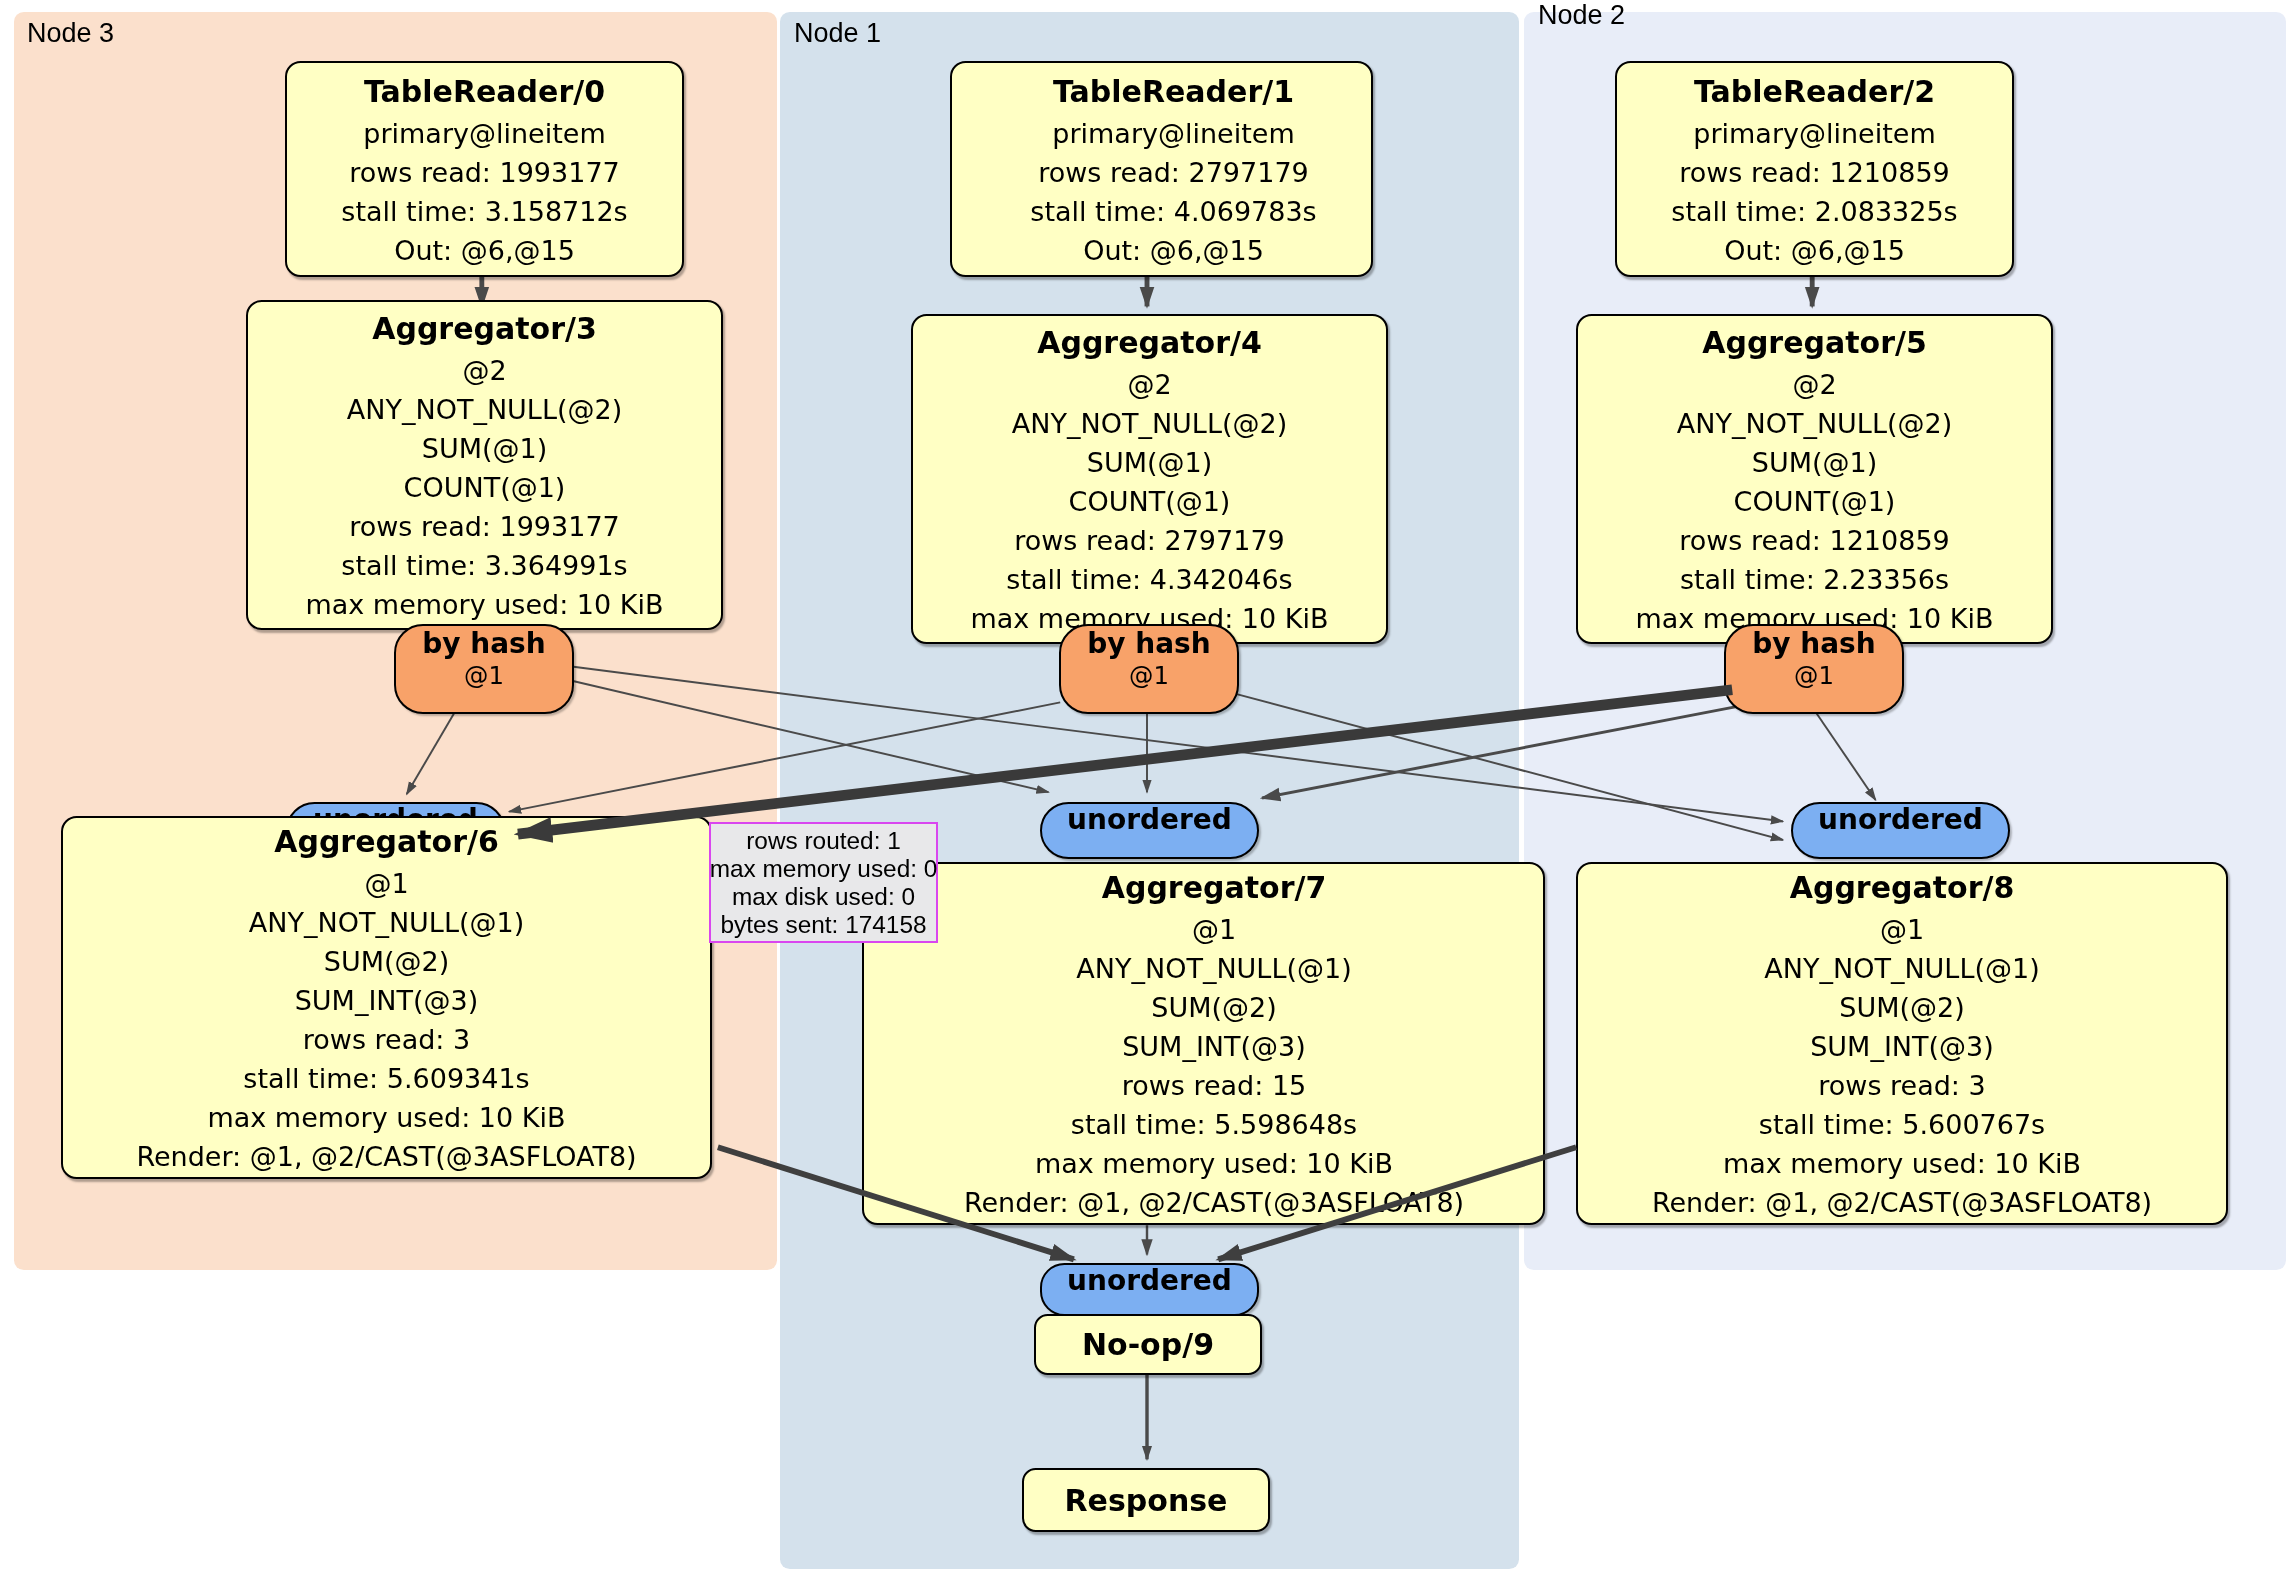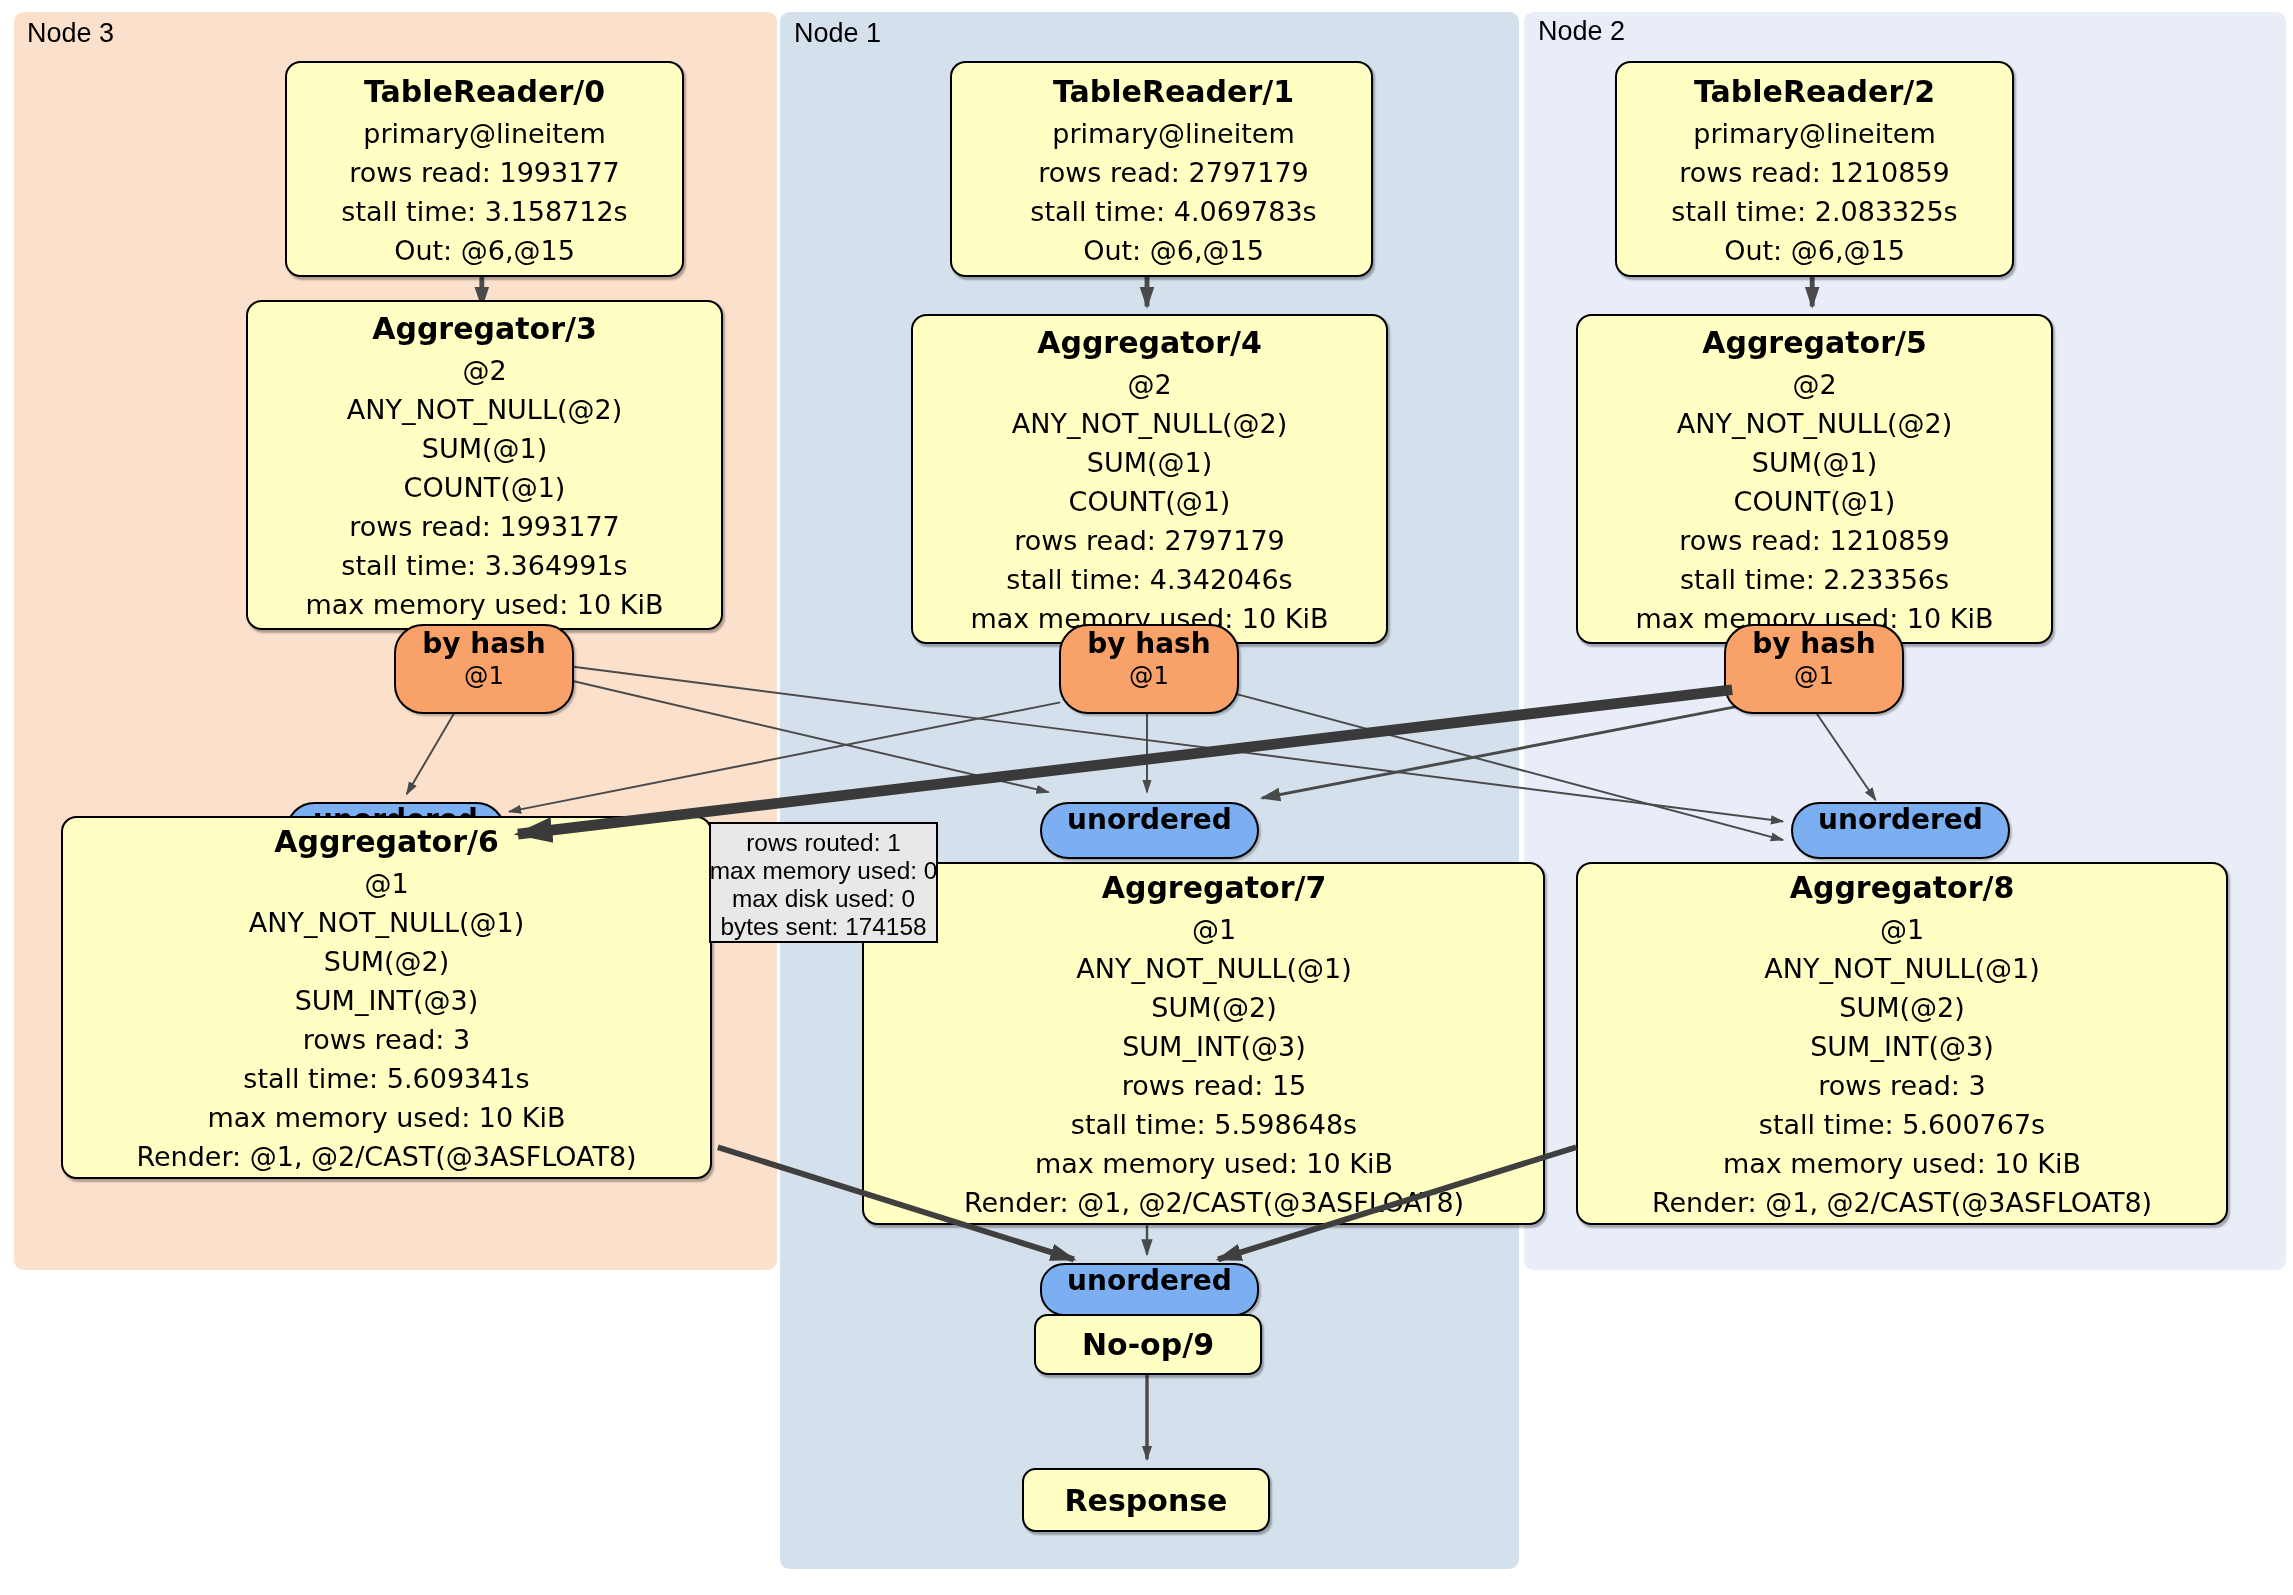--- a/index.html
+++ b/index.html
@@ -18,35 +18,35 @@
   .pbox .line{font-size:27px;line-height:39px;color:#000;white-space:nowrap;}
 
   .pill{position:absolute;border:2.9px solid #000;display:flex;flex-direction:column;
         align-items:center;justify-content:flex-start;z-index:2;box-shadow:2px 2px 2px rgba(0,0,0,0.25);}
   .pill-hash{background:#f8a269;border-radius:29px;}
   .pill-hash .pill-title{font-weight:bold;font-size:28px;line-height:35px;color:#000;}
   .pill-hash .pill-sub{font-size:24.4px;line-height:29px;color:#000;}
   .pill-unordered{background:#7caff2;border-radius:29px;}
   .pill-unordered .pill-title{font-weight:bold;font-size:28px;line-height:31px;color:#000;}
 
-  .tooltip{position:absolute;background:#e8e8ea;border:2px solid #000000;z-index:4;
-           display:flex;flex-direction:column;align-items:center;justify-content:flex-end;
+  .tooltip{position:absolute;background:#e8e8ea;border:2px solid #d946ef;z-index:4;
+           display:flex;flex-direction:column;align-items:center;justify-content:center;
            font-family:"Liberation Sans",sans-serif;}
   .tooltip .tline{font-size:24.4px;line-height:28px;color:#000;white-space:nowrap;}
 </style>
 </head>
 <body>
 
 <div class="region" style="left:13.7px;top:11.7px;width:763px;height:1258px;background:#fbe0cc;"></div>
 <div class="region" style="left:780px;top:11.7px;width:739px;height:1557px;background:#d4e1ec;"></div>
 <div class="region" style="left:1524px;top:11.7px;width:762px;height:1258px;background:#e8edf8;"></div>
 
 <div class="region-label" style="left:27px;top:17.6px;">Node 3</div>
 <div class="region-label" style="left:794px;top:17.6px;">Node 1</div>
-<div class="region-label" style="left:1538px;top:16px;">Node 2</div>
+<div class="region-label" style="left:1538px;top:0;">Node 2</div>
 
 <svg class="edges" width="2294" height="1596" viewBox="0 0 2352 1636">
   <defs>
     <marker id="ah" markerWidth="7" markerHeight="6" refX="8" refY="3" orient="auto" viewBox="0 0 9 6">
       <path d="M0,0 L9,3 L0,6 z" fill="#4a4a4a"></path>
     </marker>
     <marker id="ahSm" markerWidth="4.5" markerHeight="4" refX="8" refY="3" orient="auto" viewBox="0 0 9 6">
       <path d="M0,0 L9,3 L0,6 z" fill="#4a4a4a"></path>
     </marker>
   </defs>

